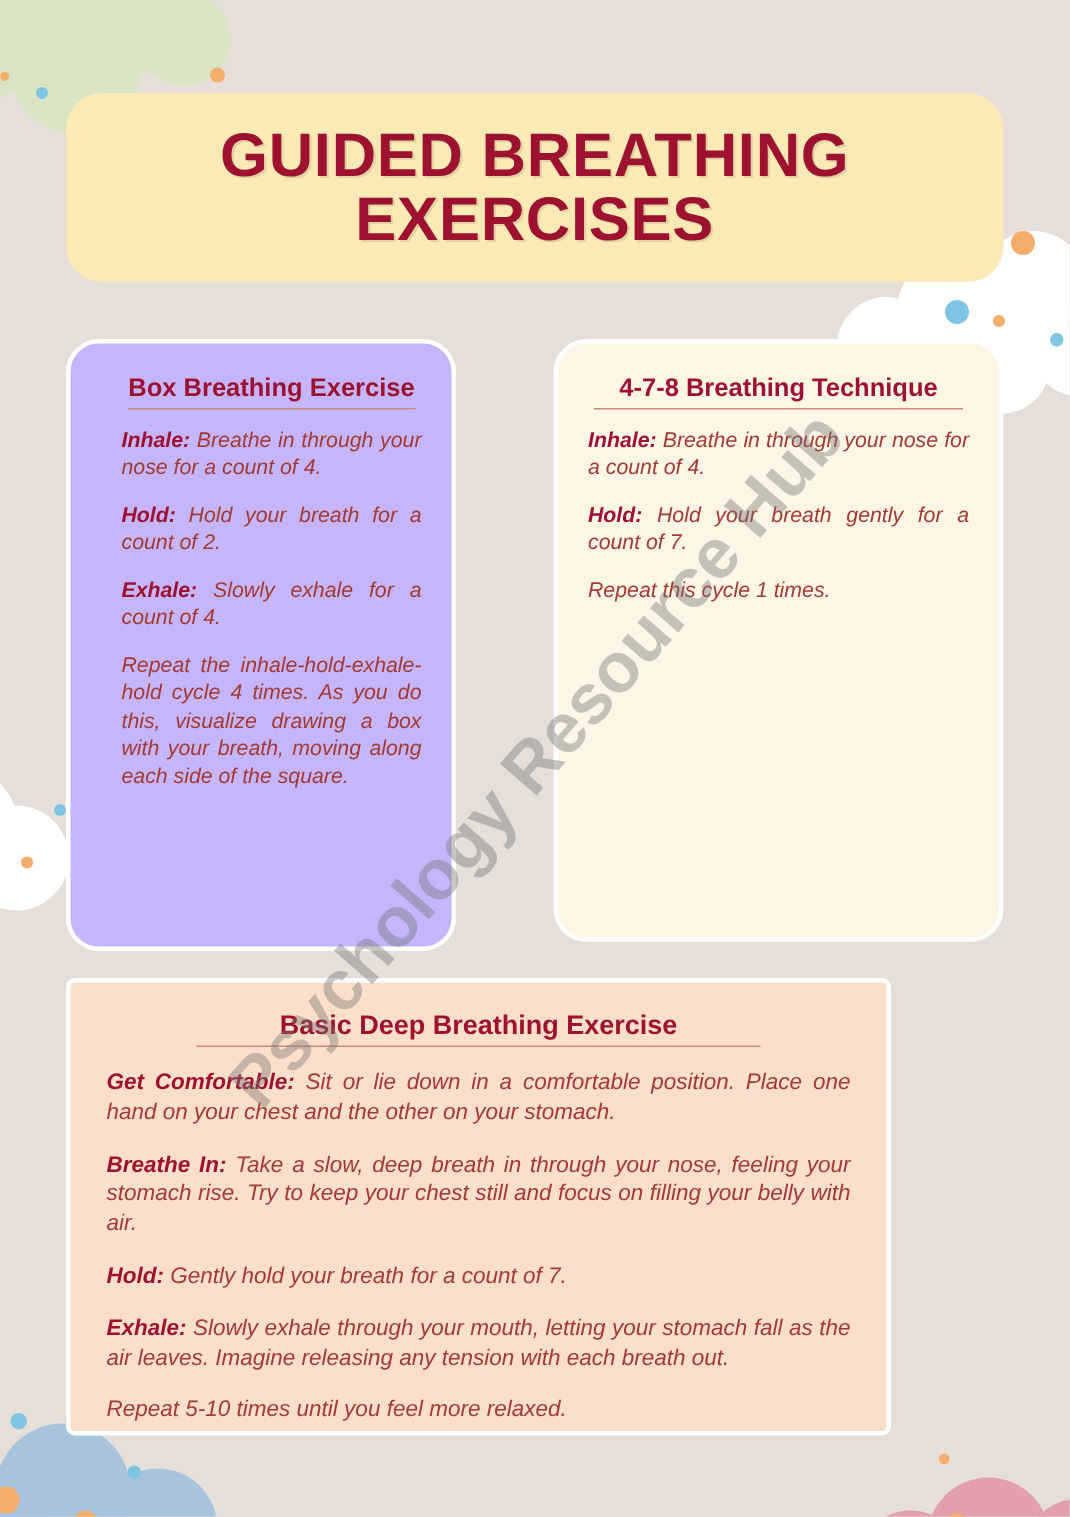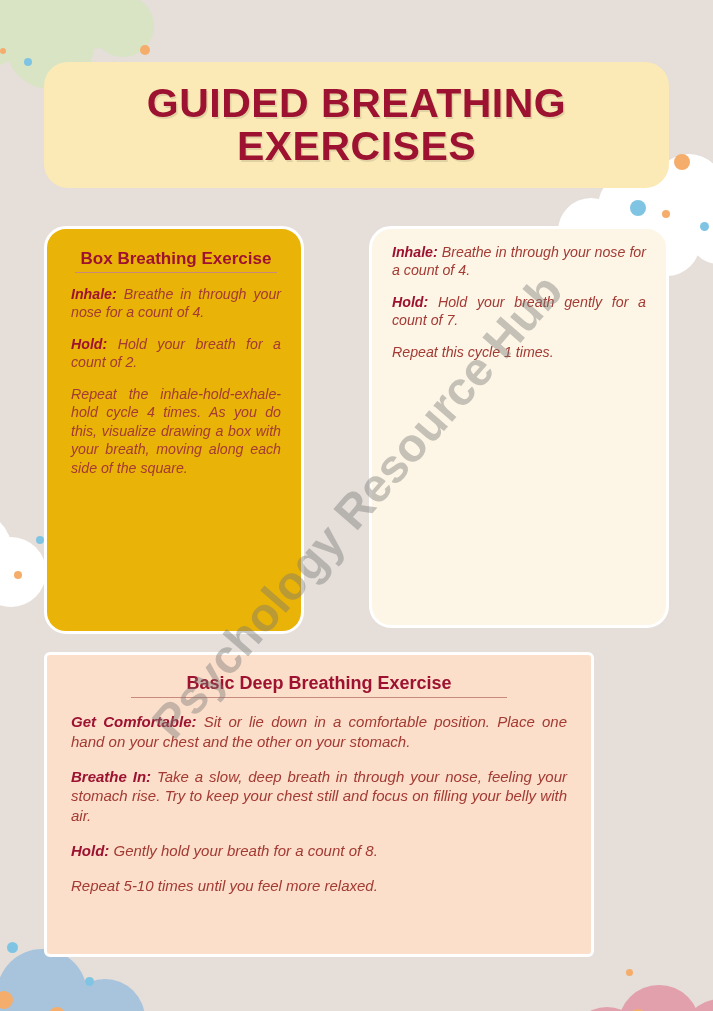--- a/index.html
+++ b/index.html
@@ -36,21 +36,21 @@
     transform:translate(-50%,-50%) rotate(-49deg);
     color:rgba(120,118,116,0.42);
     font-size:47px;font-weight:bold;white-space:nowrap;
     z-index:9;pointer-events:none;
   }
 
   
   .card{position:absolute;border:3px solid #ffffff;box-sizing:border-box;z-index:6;}
   .card-green{
     left:44px;top:226px;width:260px;height:408px;
-    background:#eab308;border-radius:22px;padding:14px 20px 10px 24px;
+    background:#c4b5fd;border-radius:22px;padding:14px 20px 10px 34px;
   }
   .card-cream{
     left:369px;top:226px;width:300px;height:402px;
     background:#fdf6e7;border-radius:22px;padding:14px 20px 10px 20px;
   }
   .card-peach{
     left:44px;top:652px;width:550px;height:305px;
     background:#fbdfca;border-radius:6px;padding:14px 24px 10px 24px;
   }
 
@@ -139,30 +139,33 @@
   <div class="header">
     <div class="header-title">GUIDED BREATHING EXERCISES</div>
   </div>
 
   <div class="watermark">Psychology Resource Hub</div>
 
   <div class="card card-green">
     <div class="card-title">Box Breathing Exercise</div>
     <p class="para"><b>Inhale:</b><span> Breathe in through your nose for a count of 4.</span></p>
     <p class="para"><b>Hold:</b><span> Hold your breath for a count of 2.</span></p>
+    <p class="para"><b>Exhale:</b><span> Slowly exhale for a count of 4.</span></p>
     <p class="para"><span>Repeat the inhale-hold-exhale-hold cycle 4 times. As you do this, visualize drawing a box with your breath, moving along each side of the square.</span></p>
   </div>
 
   <div class="card card-cream">
+    <div class="card-title">4-7-8 Breathing Technique</div>
     <p class="para"><b>Inhale:</b><span> Breathe in through your nose for a count of 4.</span></p>
     <p class="para"><b>Hold:</b><span> Hold your breath gently for a count of 7.</span></p>
     <p class="para noj" style="margin-bottom:0;"><span>Repeat this cycle 1 times.</span></p>
   </div>
 
   <div class="card card-peach">
     <div class="card-title">Basic Deep Breathing Exercise</div>
     <p class="para"><b>Get Comfortable:</b><span> Sit or lie down in a comfortable position. Place one hand on your chest and the other on your stomach.</span></p>
     <p class="para"><b>Breathe In:</b><span> Take a slow, deep breath in through your nose, feeling your stomach rise. Try to keep your chest still and focus on filling your belly with air.</span></p>
-    <p class="para noj"><b>Hold:</b><span> Gently hold your breath for a count of 8.</span></p>
+    <p class="para noj"><b>Hold:</b><span> Gently hold your breath for a count of 7.</span></p>
+    <p class="para"><b>Exhale:</b><span> Slowly exhale through your mouth, letting your stomach fall as the air leaves. Imagine releasing any tension with each breath out.</span></p>
     <p class="para noj"><span>Repeat 5-10 times until you feel more relaxed.</span></p>
   </div>
 
 </div>
 
 </body></html>

